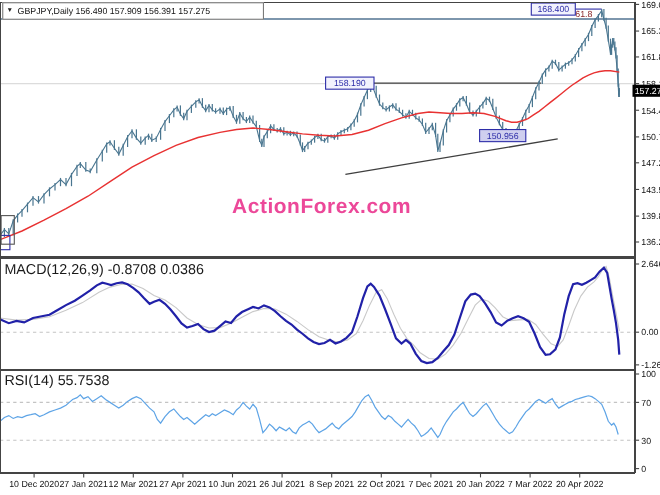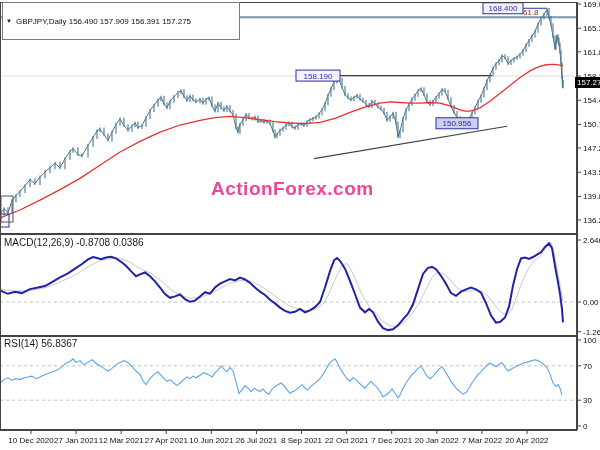--- a/index.html
+++ b/index.html
@@ -1,23 +1,23 @@
 <!DOCTYPE html>
 <html><head>
 <meta charset="utf-8">
 <style>
   html,body{margin:0;padding:0;background:#fff;}
   .stage{position:relative;width:600px;height:450px;background:#ffffff;overflow:hidden;
          font-family:"Liberation Sans","DejaVu Sans",sans-serif;}
   svg{position:absolute;left:0;top:0;font-family:"Liberation Sans","DejaVu Sans",sans-serif;}
   .titlebar{position:absolute;left:2px;top:2px;width:230px;height:12px;border:1px solid #7a7a7a;
-            background:#fff;display:flex;align-items:center;gap:4px;padding:12px 3px;
+            background:#fff;display:flex;align-items:center;gap:4px;padding:1px 3px;
             font-size:8px;color:#111;white-space:nowrap;z-index:5;}
   .titlebar .dd{font-size:6px;color:#222;line-height:1;}
-  .ptitle{position:absolute;left:4px;font-size:10px;color:#1a1a1a;z-index:4;white-space:nowrap;}
+  .ptitle{position:absolute;left:4px;font-size:13px;color:#1a1a1a;z-index:4;white-space:nowrap;}
   #macd-title{top:237px;}
   #rsi-title{top:338px;}
   .watermark{position:absolute;left:211px;top:178px;font-size:19px;font-weight:bold;
              color:#ec4899;letter-spacing:.5px;z-index:1;}
   .price-tag{position:absolute;left:575px;top:77px;background:#000;color:#fff;font-size:8px;
              line-height:9px;padding:1px 2px;z-index:6;}
 </style>
 </head>
 <body>
 
@@ -291,18 +291,18 @@
       <line x1="527" y1="430" x2="527" y2="434" stroke="#444444" stroke-width="1"></line>
       <text x="527" y="443" font-size="8px" fill="#111111" text-anchor="middle">20 Apr 2022</text>
     </svg>
 
   <div class="titlebar">
     <span class="dd">▼</span>
     <span>GBPJPY,Daily  156.490 157.909 156.391 157.275</span>
   </div>
 
   <div class="ptitle" id="macd-title">MACD(12,26,9) -0.8708 0.0386</div>
-  <div class="ptitle" id="rsi-title">RSI(14) 56.8367</div>
+  <div class="ptitle" id="rsi-title">RSI(14) 55.7538</div>
 
   <div class="watermark">ActionForex.com</div>
 
   <div class="price-tag">157.275</div>
 </div>
 
 </body></html>

